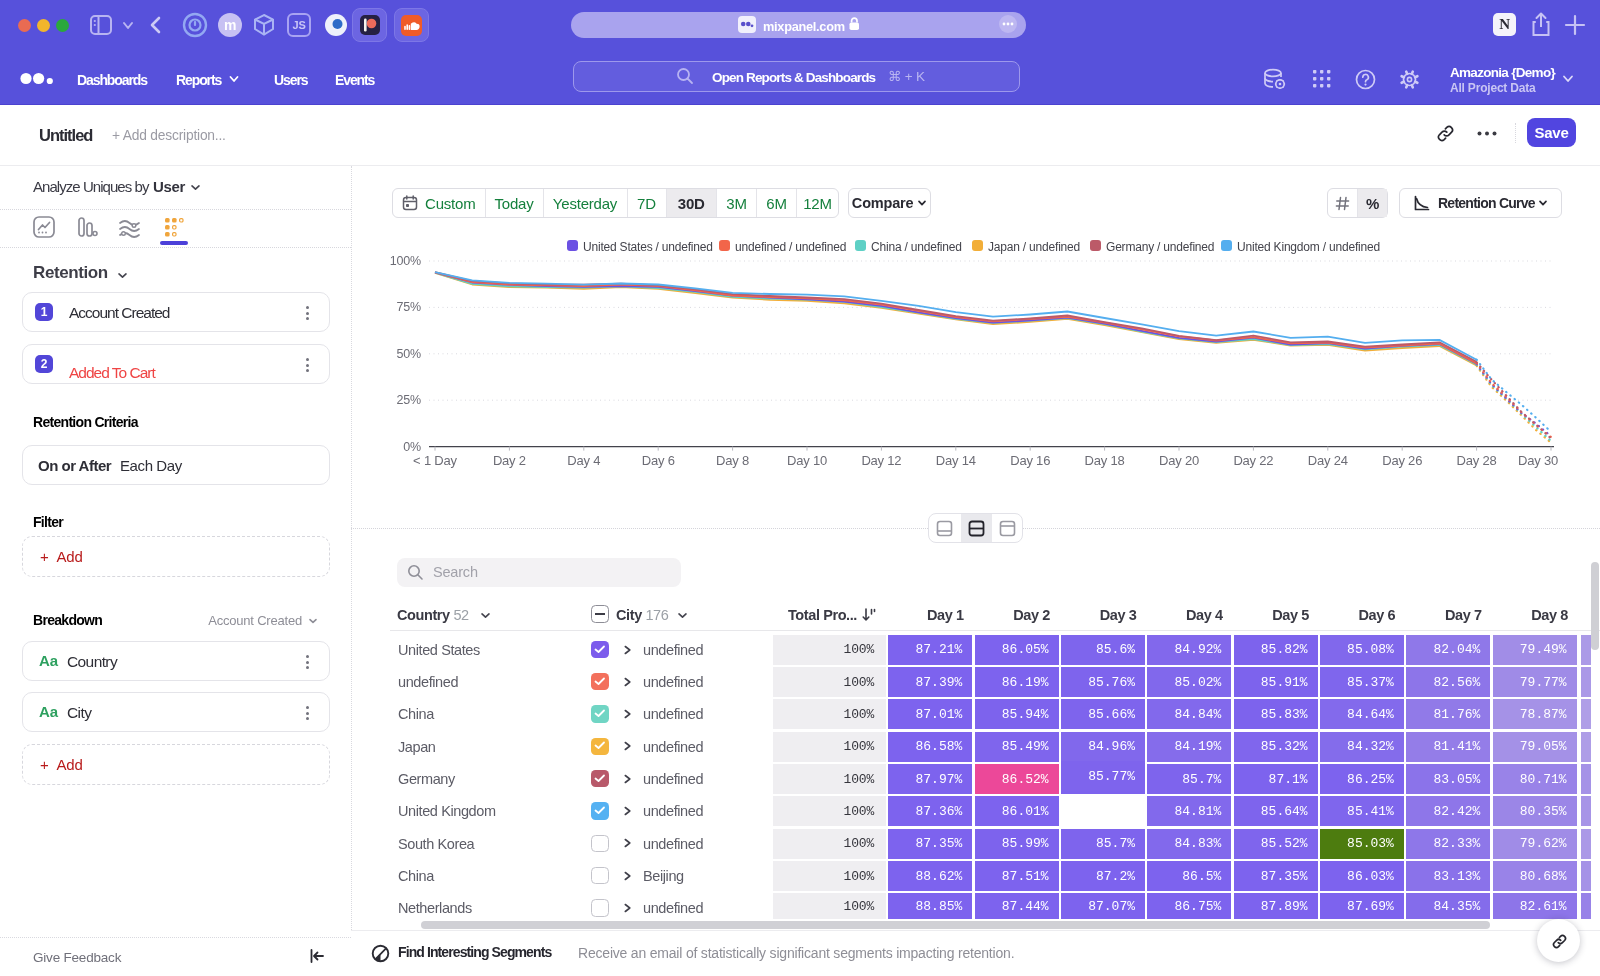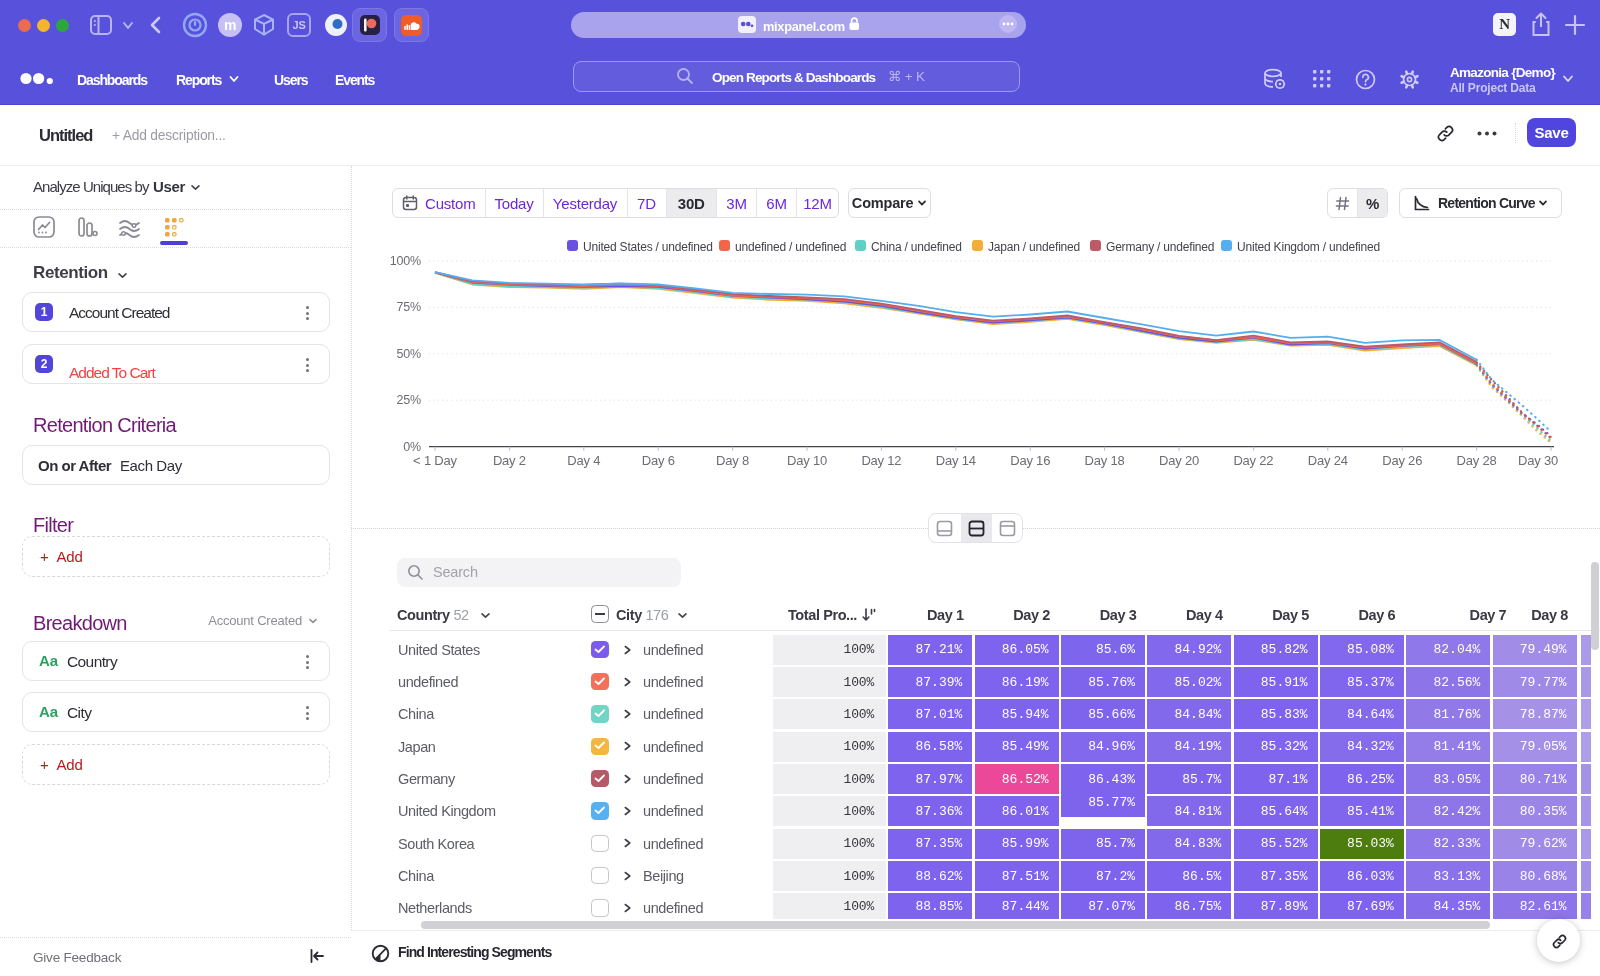--- a/index.html
+++ b/index.html
@@ -8,24 +8,24 @@
 #chrome{left:0;top:0;width:1600px;height:105px;background:#5751db}
 .tl{width:13px;height:13px;border-radius:50%;top:18.5px}
 .navtxt{color:#fff;font-weight:700;font-size:14px;line-height:20px;letter-spacing:-1.1px}
 #titlebar{left:0;top:105px;width:1600px;height:61px;background:#fff;border-bottom:1px solid #ececef}
 #sidebar{left:0;top:166px;width:351px;height:764px;background:#fff}
 .sep-v{left:350.5px;top:166px;width:0;height:764px;border-left:1px dotted #d9d9df}
 .dash-h{border-top:1px dotted #d7d7dd;height:0}
 .card{left:22px;width:308px;height:40px;border:1px solid #e4e4e9;border-radius:10px;background:#fff}
 .dots3{width:3px;height:3px;border-radius:50%;background:#72727c;position:absolute;left:0}
 .badge{width:18px;height:18px;border-radius:5px;background:#5246d8;color:#fff;font-size:12px;font-weight:700;text-align:center;line-height:18px}
-.sb-h{font-size:20px;font-weight:400;color:#701a75;letter-spacing:-0.7px}
+.sb-h{font-size:14px;font-weight:700;color:#000000;letter-spacing:-0.7px}
 .addbox{left:22px;width:308px;height:41px;border:1px dashed #d7d7dd;border-radius:10px;color:#b91c1c;font-size:15px;line-height:39px;padding-left:17px}
 .seg{border:1px solid #dddde3;border-radius:6px;background:#fff;display:flex;align-items:stretch}
-.seg>div{display:flex;align-items:center;justify-content:center;color:#6d28d9;font-size:15px;border-right:1px solid #e4e4e9}
+.seg>div{display:flex;align-items:center;justify-content:center;color:#15803d;font-size:15px;border-right:1px solid #e4e4e9}
 .seg>div:last-child{border-right:none}
 .btn{border:1px solid #dddde3;border-radius:6px;background:#fff;display:flex;align-items:center;justify-content:center}
 .legsq{width:11px;height:11px;border-radius:3px;top:240px}
 .legtx{top:239.5px;font-size:12px;color:#44444c;line-height:14px;letter-spacing:-0.2px}
 .hdr{font-size:14.5px;font-weight:700;color:#3a3a44;line-height:17px;letter-spacing:-0.4px}
 .rowtx{font-size:14.5px;color:#5c5c66;line-height:17px;letter-spacing:-0.4px}
 .cell{position:absolute;height:30px;color:#fff;font-family:"Liberation Mono",monospace;font-size:13px;letter-spacing:0;display:flex;align-items:center;justify-content:flex-end;padding-right:10px}
 .totbg{position:absolute;left:773px;width:113px;height:30px;background:#efeef1;font-family:"Liberation Mono",monospace;font-size:13px;color:#35353c;display:flex;align-items:center;justify-content:flex-end;padding-right:12px}
 .ck{position:absolute;left:591px;width:17.5px;height:17.5px;border-radius:4.5px}
 #footer{left:0;top:930px;width:1600px;height:46px;background:#fff}
@@ -397,21 +397,21 @@
 <svg class="a" style="left:862px;top:607px" width="14" height="16" viewBox="0 0 14 16" fill="none">
       <path d="M4 2 V13 M4 13 L1.2 10 M4 13 L6.8 10" stroke="#3a3a44" stroke-width="1.6" stroke-linecap="round" stroke-linejoin="round"></path>
       <path d="M9.5 2.5 V7 M12.5 2.5 V4.5" stroke="#3a3a44" stroke-width="1.6" stroke-linecap="round"></path>
     </svg>
 <div class="a hdr" style="left:902.3px;top:607px;width:86px;text-align:center;font-weight:600">Day 1</div>
 <div class="a hdr" style="left:988.6px;top:607px;width:86px;text-align:center;font-weight:600">Day 2</div>
 <div class="a hdr" style="left:1075.0px;top:607px;width:86px;text-align:center;font-weight:600">Day 3</div>
 <div class="a hdr" style="left:1161.3px;top:607px;width:86px;text-align:center;font-weight:600">Day 4</div>
 <div class="a hdr" style="left:1247.6px;top:607px;width:86px;text-align:center;font-weight:600">Day 5</div>
 <div class="a hdr" style="left:1333.9px;top:607px;width:86px;text-align:center;font-weight:600">Day 6</div>
-<div class="a hdr" style="left:1420.3px;top:607px;width:86px;text-align:right;font-weight:600">Day 7</div>
+<div class="a hdr" style="left:1420.3px;top:607px;width:86px;text-align:center;font-weight:600">Day 7</div>
 <div class="a hdr" style="left:1506.6px;top:607px;width:86px;text-align:center;font-weight:600">Day 8</div>
 <div class="a" style="left:390px;top:629.5px;width:1210px;border-top:1px solid #e7e7ea"></div>
 <div class="a rowtx" style="left:398px;top:641.5px">United States</div>
 <div class="ck a" style="top:640.5px;background:#7c5cec"></div>
 <svg class="a" style="left:594px;top:644.5px" width="12" height="9" viewBox="0 0 12 9" fill="none">
       <path d="M1.5 4.5 L4.5 7 L10 1.5" stroke="#fff" stroke-width="1.8" stroke-linecap="round" stroke-linejoin="round"></path>
     </svg>
 <svg class="a" style="left:623px;top:644.5px" width="9" height="10" viewBox="0 0 9 10" fill="none">
       <path d="M2.3 1.5 L6.8 5 L2.3 8.5" stroke="#3f3f49" stroke-width="1.6" stroke-linecap="round" stroke-linejoin="round"></path>
     </svg>
@@ -507,21 +507,21 @@
 <svg class="a" style="left:594px;top:806.15px" width="12" height="9" viewBox="0 0 12 9" fill="none">
       <path d="M1.5 4.5 L4.5 7 L10 1.5" stroke="#fff" stroke-width="1.8" stroke-linecap="round" stroke-linejoin="round"></path>
     </svg>
 <svg class="a" style="left:623px;top:806.15px" width="9" height="10" viewBox="0 0 9 10" fill="none">
       <path d="M2.3 1.5 L6.8 5 L2.3 8.5" stroke="#3f3f49" stroke-width="1.6" stroke-linecap="round" stroke-linejoin="round"></path>
     </svg>
 <div class="a rowtx" style="left:643px;top:803.1px">undefined</div>
 <div class="totbg" style="top:796.4px;height:30px">100%</div>
 <div class="cell" style="left:888.3px;top:796.4px;width:84.0px;height:30px;background:#7d63ee">87.36%</div>
 <div class="cell" style="left:974.6px;top:796.4px;width:84.0px;height:30px;background:#7d63ee">86.01%</div>
-<div class="cell" style="left:1061.0px;top:787px;width:84.0px;height:30px;background:#7e64ed">85.77%</div>
+<div class="cell" style="left:1061.0px;top:761px;width:84.0px;height:30px;background:#7e64ed">85.77%</div>
 <div class="cell" style="left:1147.3px;top:796.4px;width:84.0px;height:30px;background:#8269ec">84.81%</div>
 <div class="cell" style="left:1233.6px;top:796.4px;width:84.0px;height:30px;background:#7e64ed">85.64%</div>
 <div class="cell" style="left:1319.9px;top:796.4px;width:84.0px;height:30px;background:#7f66ed">85.41%</div>
 <div class="cell" style="left:1406.3px;top:796.4px;width:84.0px;height:30px;background:#8e76e9">82.42%</div>
 <div class="cell" style="left:1492.6px;top:796.4px;width:84.0px;height:30px;background:#9b86e7">80.35%</div>
 <div class="cell" style="left:1581.4px;top:796.4px;width:8.2px;height:30px;background:#a794e7"></div>
 <div class="a rowtx" style="left:398px;top:835.5px">South Korea</div>
 <div class="ck a" style="top:834.5px;background:#fff;border:1.5px solid #c4c4cb"></div>
 <svg class="a" style="left:623px;top:838.48px" width="9" height="10" viewBox="0 0 9 10" fill="none">
       <path d="M2.3 1.5 L6.8 5 L2.3 8.5" stroke="#3f3f49" stroke-width="1.6" stroke-linecap="round" stroke-linejoin="round"></path>
@@ -578,18 +578,19 @@
 <svg class="a" style="left:309px;top:948px" width="16" height="16" viewBox="0 0 16 16" fill="none">
       <path d="M2.5 2 V14" stroke="#2b2b33" stroke-width="1.8" stroke-linecap="round"></path>
       <path d="M14 8 H5.5 M8.5 4.5 L5 8 L8.5 11.5" stroke="#2b2b33" stroke-width="1.8" stroke-linecap="round" stroke-linejoin="round"></path>
     </svg>
 <svg class="a" style="left:371px;top:944px" width="19" height="19" viewBox="0 0 19 19" fill="none">
       <circle cx="9.5" cy="9.5" r="7.8" stroke="#2b2b33" stroke-width="1.9"></circle>
       <path d="M15 4.3 L4.8 14.9" stroke="#2b2b33" stroke-width="1.7"></path>
       <path d="M9.5 9.5 L9.5 17.3 A 7.8 7.8 0 0 1 4.1 15.1 Z" fill="#2b2b33"></path>
     </svg>
 <div class="a" style="left:398px;top:944px;font-size:14px;font-weight:700;color:#26262e;letter-spacing:-0.9px">Find Interesting Segments</div>
+<div class="a" style="left:578px;top:945px;font-size:14px;color:#8e8e96">Receive an email of statistically significant segments impacting retention.</div>
 <div class="a" style="left:1537px;top:919px;width:43px;height:43px;border-radius:50%;background:#fff;box-shadow:0 1px 7px rgba(40,40,60,0.28)"></div>
 <svg class="a" style="left:1552px;top:934px" width="15" height="15" viewBox="0 0 15 15" fill="none">
       <path d="M6.3 8.7 a2.9 2.9 0 0 0 4.1 0 l2.2-2.2 a2.9 2.9 0 0 0-4.1-4.1 L7.4 3.5" stroke="#26262e" stroke-width="1.7" stroke-linecap="round"></path>
       <path d="M8.7 6.3 a2.9 2.9 0 0 0-4.1 0 L2.4 8.5 a2.9 2.9 0 0 0 4.1 4.1 l1.2-1.2" stroke="#26262e" stroke-width="1.7" stroke-linecap="round"></path>
     </svg>
 
 </div>
 </body></html>

